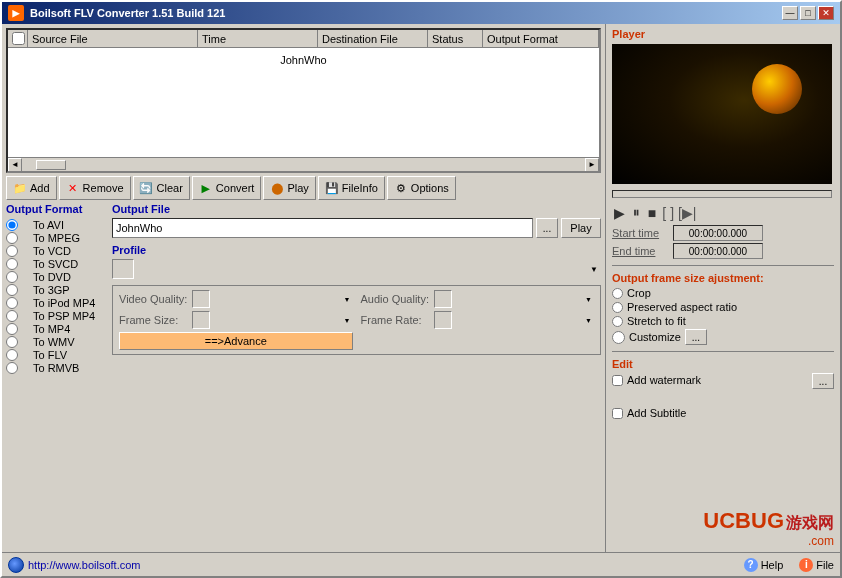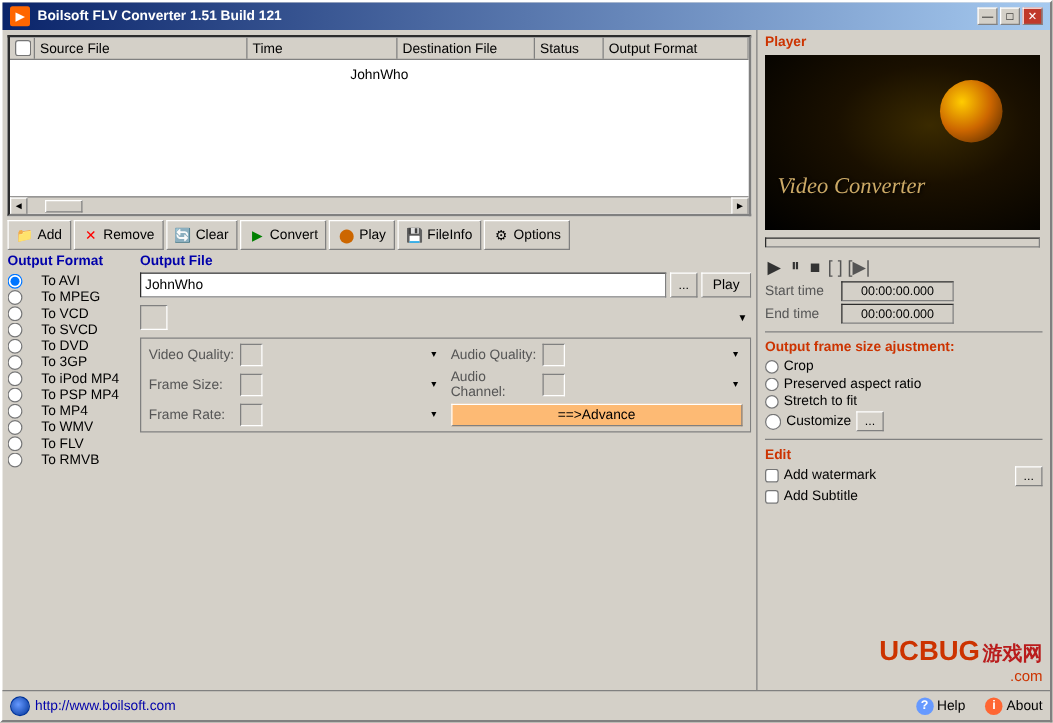--- a/index.html
+++ b/index.html
@@ -417,20 +417,21 @@
     }
     .time-row {
       display: flex;
       align-items: center;
       gap: 6px;
     }
     .time-label {
       font-size: 11px;
       color: #555;
       width: 55px;
+      text-decoration: underline;
     }
     .time-input {
       width: 90px;
       height: 16px;
       border: 1px inset #808080;
       background: #d4d0c8;
       font-size: 10px;
       padding: 0 2px;
       text-align: center;
     }
@@ -725,20 +726,21 @@
           <div>
             <div class="section-label">Output File</div>
             <div class="output-file-row">
               <input class="output-file-input" type="text" value="JohnWho" style="">
               <button class="small-btn">...</button>
               <button class="play-btn-sm">Play</button>
             </div>
           </div>
 
           <div>
+            <div class="section-label">Profile</div>
             <div class="select-wrapper">
               <select class="profile-select"></select>
             </div>
           </div>
 
           <div class="profile-setting">
             <div class="settings-grid">
 
               <div class="setting-row">
                 <span class="setting-label">Video Quality:</span>
@@ -754,26 +756,20 @@
                 </div>
               </div>
 
               <div class="setting-row">
                 <span class="setting-label">Frame Size:</span>
                 <div class="setting-select-wrapper">
                   <select class="setting-select"></select>
                 </div>
               </div>
 
-              <div class="setting-row">
-                <span class="setting-label">Audio Channel:</span>
-                <div class="setting-select-wrapper">
-                  <select class="setting-select"></select>
-                </div>
-              </div>
 
               <div class="setting-row">
                 <span class="setting-label">Frame Rate:</span>
                 <div class="setting-select-wrapper">
                   <select class="setting-select"></select>
                 </div>
               </div>
 
               <div class="setting-row">
                 <button class="advance-btn">==&gt;Advance</button>
@@ -784,21 +780,20 @@
       </div>
     </div>
 
     <div class="right-sidebar">
 
       <div class="player-label">Player</div>
 
       <div class="player-screen">
         <div class="player-screen-content">
           <div class="player-ball"></div>
-          <div class="player-text-overlay">Video Converter</div>
         </div>
       </div>
 
       <div class="player-seek"></div>
 
       <div class="player-controls">
         <button class="ctrl-btn">▶</button>
         <button class="ctrl-btn">⏸</button>
         <button class="ctrl-btn">■</button>
         <span class="ctrl-bracket">[</span>
@@ -837,21 +832,21 @@
           <input type="radio" name="framesize" style="">
           <span>Customize</span>
           <button class="customize-btn">...</button>
         </div>
       </div>
 
       <div class="divider-line"></div>
 
       <div class="edit-section">
         <div class="edit-label">Edit</div>
-        <div style="display:flex; align-items:center; gap:4px; margin-bottom:2px;">
+        <div style="display:flex; align-items:center; gap:4px; margin-bottom:18px;">
           <div class="checkbox-row" style="flex:1;">
             <input type="checkbox" style="">
             <span>Add watermark</span>
           </div>
           <button class="edit-dot-btn">...</button>
         </div>
         <div style="display:flex; align-items:center; gap:4px;">
           <div class="checkbox-row" style="flex:1;">
             <input type="checkbox" style="">
             <span>Add Subtitle</span>
@@ -874,17 +869,17 @@
       <div class="globe-icon"></div>
       <span>http://www.boilsoft.com</span>
     </div>
     <div class="status-right">
       <div class="status-btn">
         <div class="help-icon">?</div>
         <span>Help</span>
       </div>
       <div class="status-btn">
         <div class="info-icon">i</div>
-        <span>About</span>
+        <span>File</span>
       </div>
     </div>
   </div>
 </div>
 
 </body></html>

